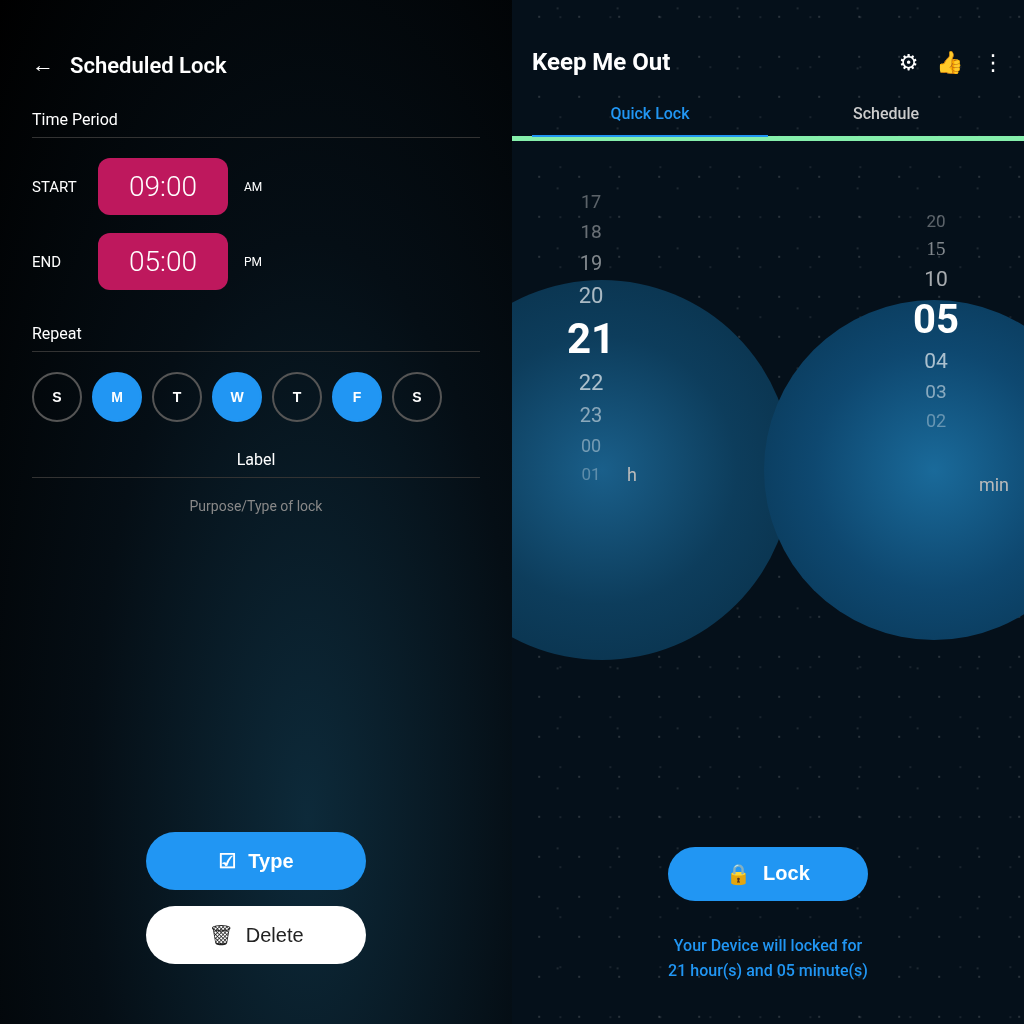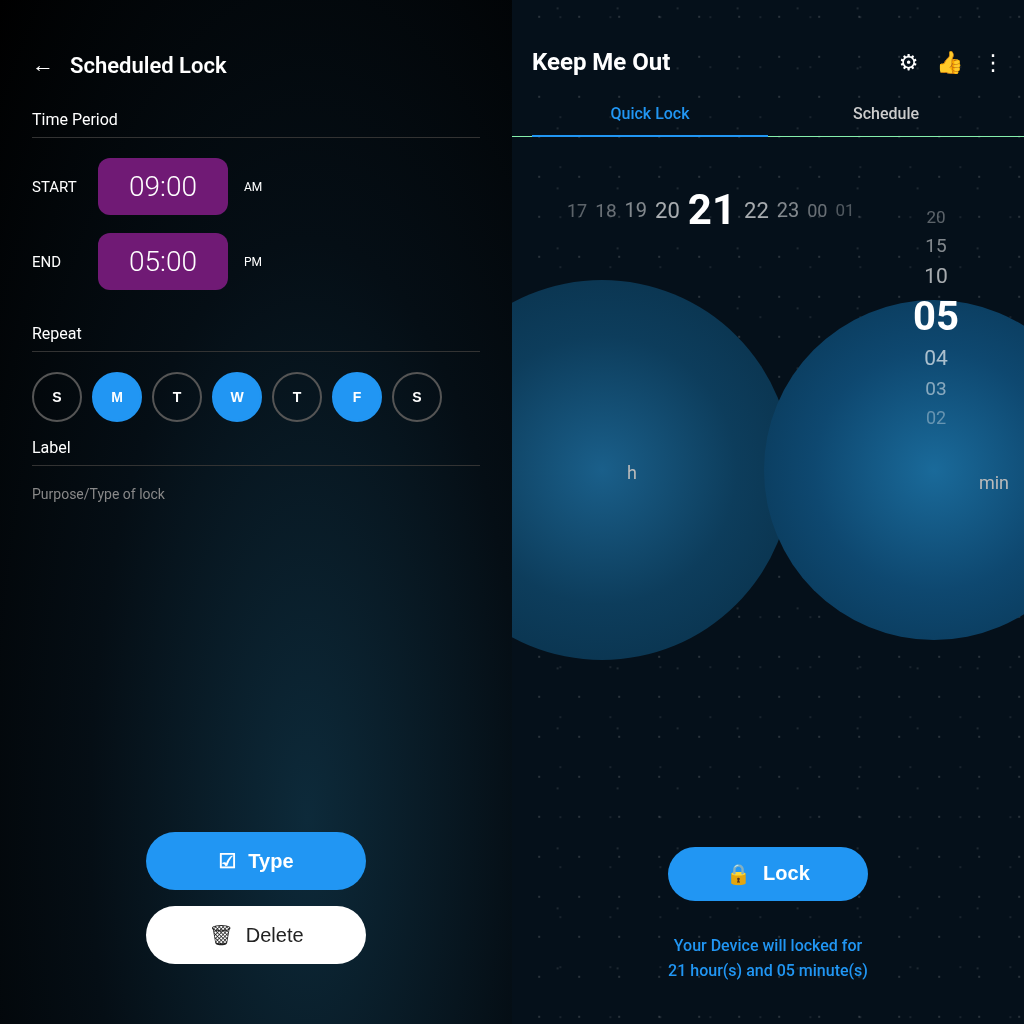--- a/index.html
+++ b/index.html
@@ -75,21 +75,21 @@
       gap: 16px;
       margin-bottom: 18px;
     }
     .time-label {
       color: #fff;
       font-size: 15px;
       font-weight: 400;
       width: 50px;
     }
     .time-display {
-      background: #701a75;
+      background: #be185d;
       border-radius: 12px;
       padding: 12px 28px;
       color: #fff;
       font-size: 28px;
       font-weight: 300;
       min-width: 130px;
       text-align: center;
     }
     .ampm-label {
       color: #fff;
@@ -120,21 +120,22 @@
       justify-content: center;
       cursor: pointer;
     }
     .day-btn.active {
       background: #2196f3;
       border-color: #2196f3;
     }
 
     
     .label-section {
-      margin-top: 16px;
+      margin-top: 28px;
+      text-align: center;
     }
     .label-placeholder {
       color: #888;
       font-size: 14px;
       margin-top: 10px;
     }
 
     
     .buttons-area {
       flex: 1;
@@ -248,21 +249,21 @@
       color: #fff;
       font-size: 22px;
       cursor: pointer;
     }
 
     
     .tabs-row {
       display: flex;
       padding: 0 20px;
       margin-top: 8px;
-      border-bottom: 1px solid #86efac;
+      border-bottom: 5px solid #86efac;
     }
     .tab {
       flex: 1;
       text-align: center;
       padding: 12px 0;
       font-size: 16px;
       font-weight: 500;
       color: #888;
       cursor: pointer;
       border-bottom: 2px solid transparent;
@@ -393,37 +394,37 @@
       </div>
     </div>
 
     <div class="tabs-row">
       <div class="tab active">Quick Lock</div>
       <div class="tab inactive">Schedule</div>
     </div>
 
     <div class="picker-visual" style="position:relative; flex:1;">
 
-      <div style="position:absolute; left: 55px; top: 50px; display:flex; flex-direction:row; align-items:center; gap:8px;">
+      <div style="position:absolute; left: 55px; top: 50px; display:flex; flex-direction:column; align-items:center; gap:8px;">
         <span style="color:rgba(255,255,255,0.35);font-size:18px;">17</span>
         <span style="color:rgba(255,255,255,0.4);font-size:19px;">18</span>
         <span style="color:rgba(255,255,255,0.5);font-size:20px;">19</span>
         <span style="color:rgba(255,255,255,0.65);font-size:22px;">20</span>
         <span style="color:#fff;font-size:42px;font-weight:700;line-height:1.1;">21</span>
         <span style="color:rgba(255,255,255,0.65);font-size:22px;">22</span>
         <span style="color:rgba(255,255,255,0.5);font-size:20px;">23</span>
         <span style="color:rgba(255,255,255,0.4);font-size:18px;">00</span>
         <span style="color:rgba(255,255,255,0.3);font-size:17px;">01</span>
       </div>
 
       <div style="position:absolute; left: 115px; top: 50%; transform:translateY(-30px); color:#bbb; font-size:18px;">h</div>
 
       <div style="position:absolute; right: 65px; top: 70px; display:flex; flex-direction:column; align-items:center; gap:7px;">
         <span style="color:rgba(255,255,255,0.35);font-size:17px;">20</span>
-        <span style="color:rgba(255,255,255,0.5);font-size:19px;">15</span>
+        <span style="color:rgba(255,255,255,0.5);font-size:19px;font-family:Liberation Serif, serif;">15</span>
         <span style="color:rgba(255,255,255,0.65);font-size:21px;">10</span>
         <span style="color:#fff;font-size:40px;font-weight:700;line-height:1.1;">05</span>
         <span style="color:rgba(255,255,255,0.65);font-size:21px;">04</span>
         <span style="color:rgba(255,255,255,0.5);font-size:19px;">03</span>
         <span style="color:rgba(255,255,255,0.35);font-size:18px;">02</span>
       </div>
 
       <div style="position:absolute; right: 15px; top: 50%; transform:translateY(-20px); color:#bbb; font-size:18px;">min</div>
     </div>
 

